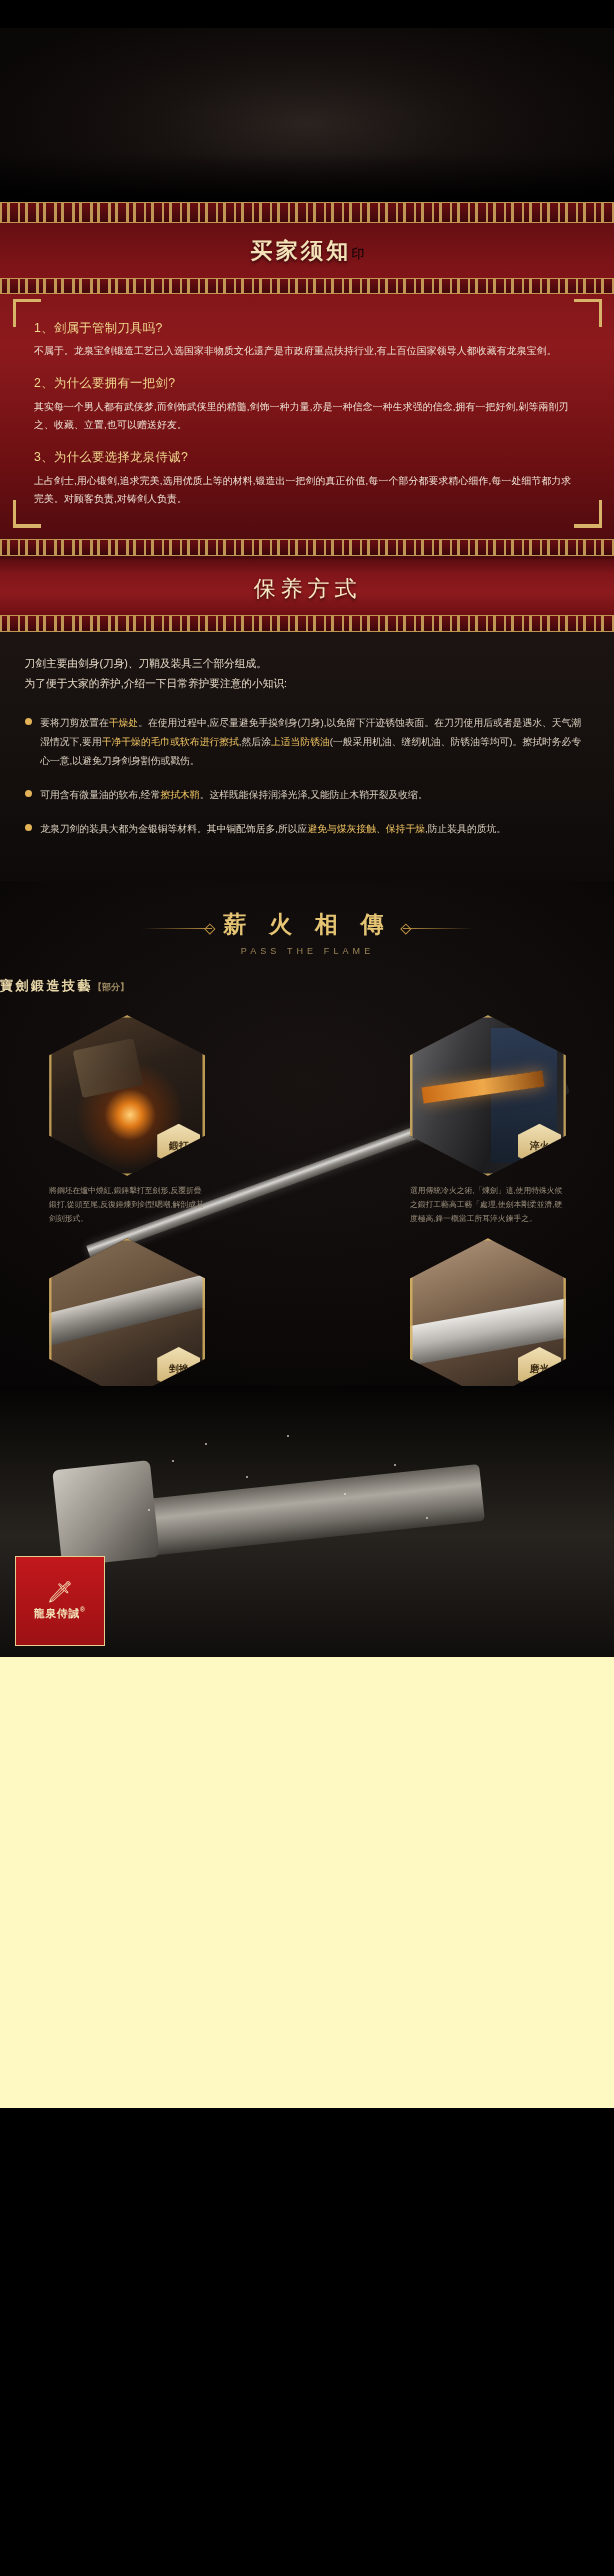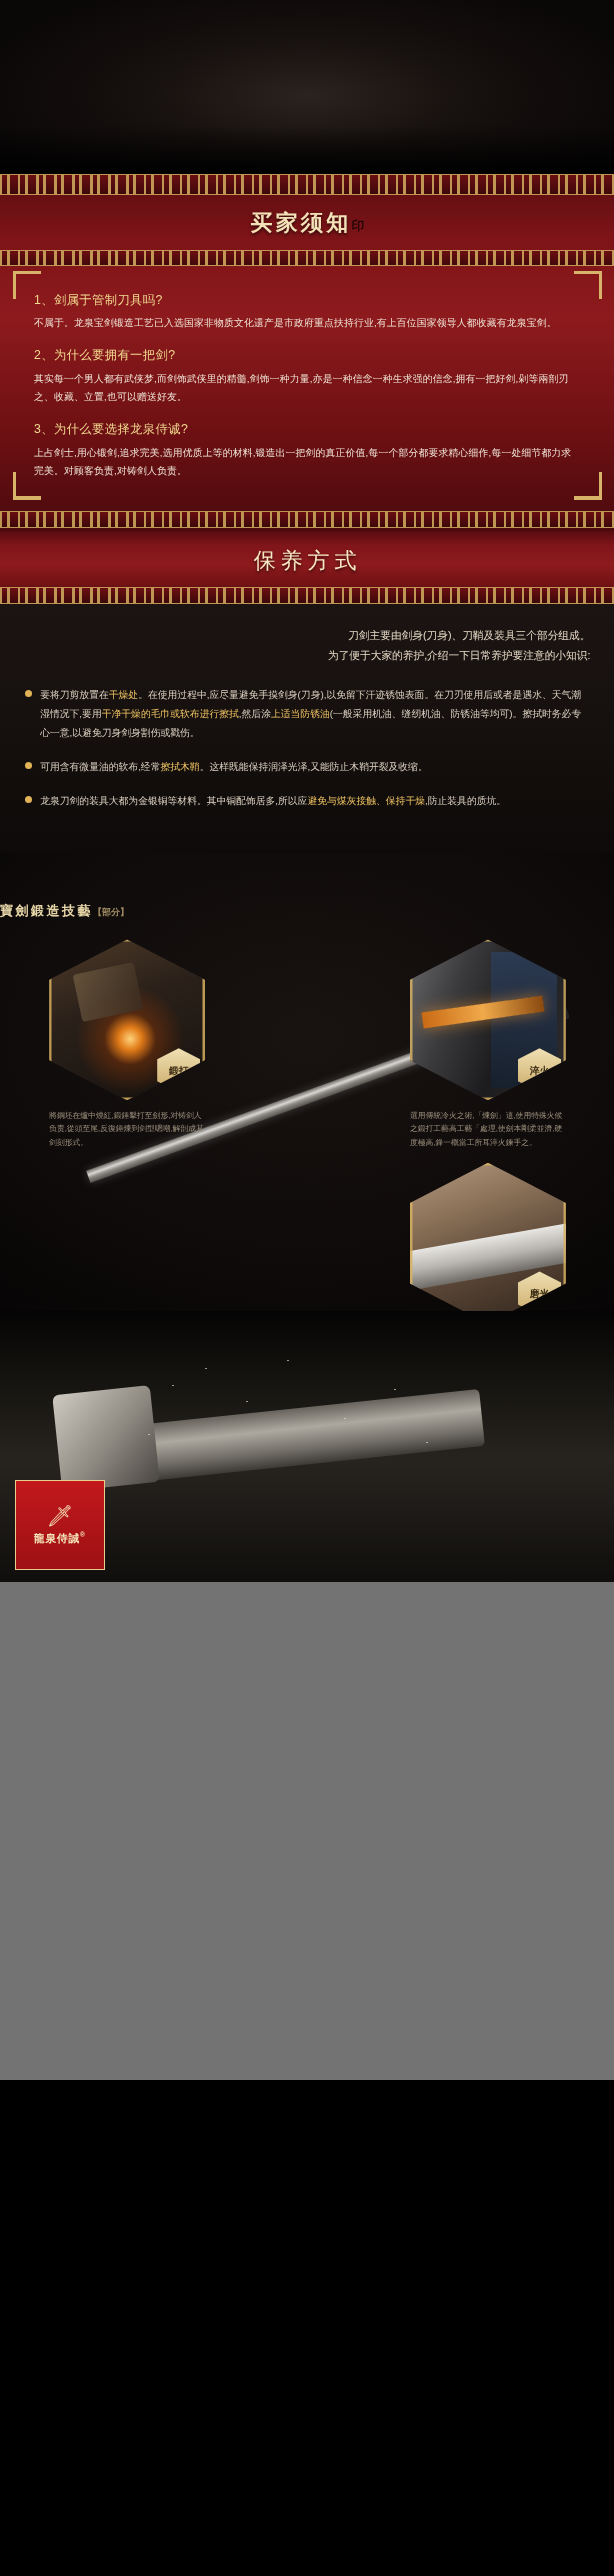--- a/index.html
+++ b/index.html
@@ -1,21 +1,21 @@
 <!DOCTYPE html>
 <html style="font-size:13px"><head>
 <meta charset="utf-8">
 <style>
   * { box-sizing: border-box; margin: 0; padding: 0; }
   html, body {
     width: 615px;
     background: #000;
     font-family: "Liberation Sans", "DejaVu Sans", sans-serif;
   }
-  .page { width: 615px; height: 2080px; position: relative; overflow: hidden; background:#737373; }
+  .page { width: 615px; height: 2080px; position: relative; overflow: hidden; background:#fef9c3;margin-top:28px; }
 
   
   .hero {
     height: 174px;
     background:
       radial-gradient(ellipse 344px 123px at 50% 55%, #2a2320 0%, #17110f 45%, #0a0707 100%),
       #090606;
     position: relative;
   }
   .hero:after{
@@ -112,21 +112,21 @@
     text-shadow:0 1.6px 3.3px rgba(0,0,0,.6);
   }
   .care-body {
     background: linear-gradient(to bottom, #1b1412 0%, #140f0d 60%, #0d0a09 100%);
     padding: 21px 24.6px 28px;
   }
   .care-lead {
     color:#e8dcc8;
     font-size:10.7px;
     line-height:1.9;
-    text-align:right;
+    text-align:left;
     margin-bottom:19.7px;
   }
   .care-item {
     display:flex;
     margin-bottom:14.8px;
   }
   .bullet {
     flex:0 0 auto;
     width:7.4px; height:7.4px;
     border-radius:50%;
@@ -412,49 +412,61 @@
       <div class="care-text"><span>可用含有微量油的软布,经常</span><span class="hl">擦拭木鞘</span><span>。这样既能保持润泽光泽,又能防止木鞘开裂及收缩。</span></div>
     </div>
 
     <div class="care-item">
       <span class="bullet"></span>
       <div class="care-text"><span>龙泉刀剑的装具大都为金银铜等材料。其中铜配饰居多,所以应</span><span class="hl">避免与煤灰接触、保持干燥</span><span>,防止装具的质坑。</span></div>
     </div>
   </div>
 
   <div class="craft">
+    <div class="craft-head">
+      <span class="rule-l"></span><span class="cn">薪 火 相 傳</span><span class="rule-r"></span>
+      <div class="en">PASS THE FLAME</div>
+    </div>
 
     <div class="craft-sub">
       <span>寶劍鍛造技藝</span><span class="part">【部分】</span>
     </div>
 
     <div class="grid">
       <div class="blade">
         <div class="bar"></div>
         <div class="hilt"></div>
       </div>
 
       <div class="hexcell" style="left:24.6px; top:14.8px;">
         <div class="hex">
           <div class="ph-forge"></div>
           <div class="ring"></div>
           <div class="hex-label">鍛打</div>
         </div>
-        <div class="cap">將鋼坯在爐中燒紅,鍛錘擊打至劍形,对铸剑人负责,從頭至尾,反復錘煉到剑型嗯嘲,解剖成其剑刻形式。</div>
+        <div class="cap">將鋼坯在爐中燒紅,鍛錘擊打至劍形,反覆折疊鍛打,從頭至尾,反復錘煉到剑型嗯嘲,解剖成其剑刻形式。</div>
       </div>
 
       <div class="hexcell" style="right:24.6px; top:14.8px;">
         <div class="hex">
           <div class="ph-quench"></div>
           <div class="ring"></div>
           <div class="hex-label">淬火</div>
         </div>
         <div class="cap">選用傳統冷火之術,「煉劍」這,使用特殊火候之鍛打工藝高工藝「處理,使劍本剛柔並濟,硬度極高,鋒一概當工所耳淬火鍊手之。</div>
       </div>
 
+      <div class="hexcell" style="left:24.6px; top:238px;">
+        <div class="hex">
+          <div class="ph-grind"></div>
+          <div class="ring"></div>
+          <div class="hex-label">剉挫</div>
+        </div>
+        <div class="cap">用剉刀到除,按即原來度進行,剁等兩剖刃之,開至一定純度,剁等修亮到新三寸,蓋成一直鏵。</div>
+      </div>
 
       <div class="hexcell" style="right:24.6px; top:238px;">
         <div class="hex">
           <div class="ph-polish"></div>
           <div class="ring"></div>
           <div class="hex-label">磨光</div>
         </div>
         <div class="cap">將已放大剑面了磨石工,磨光。用室綱砂布至鏡式打磨出幾,再用稀有於細磨,磨光之,研後于刻將。</div>
       </div>
 

